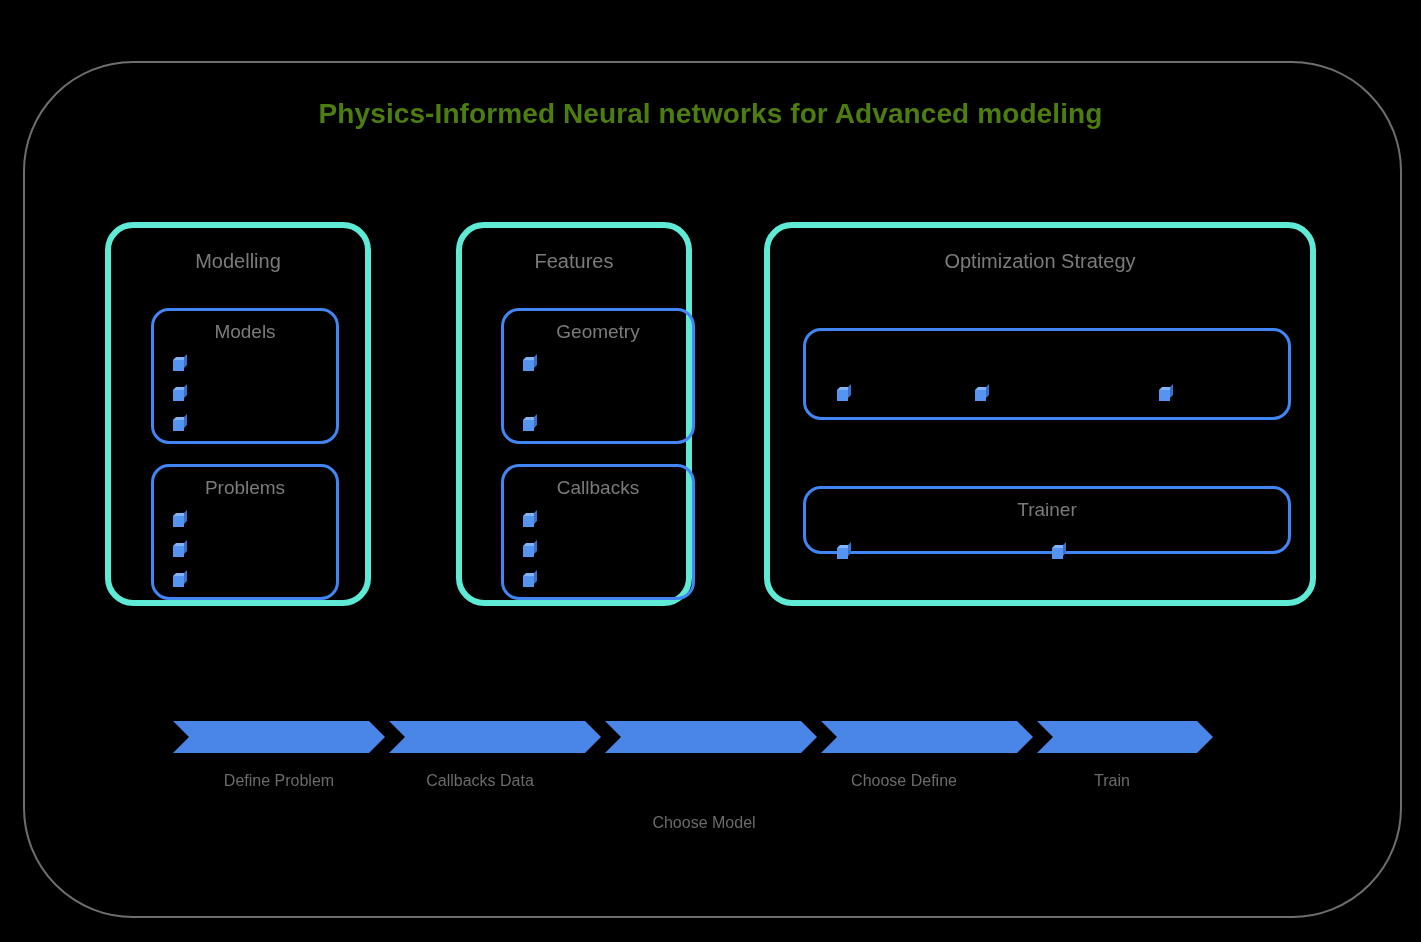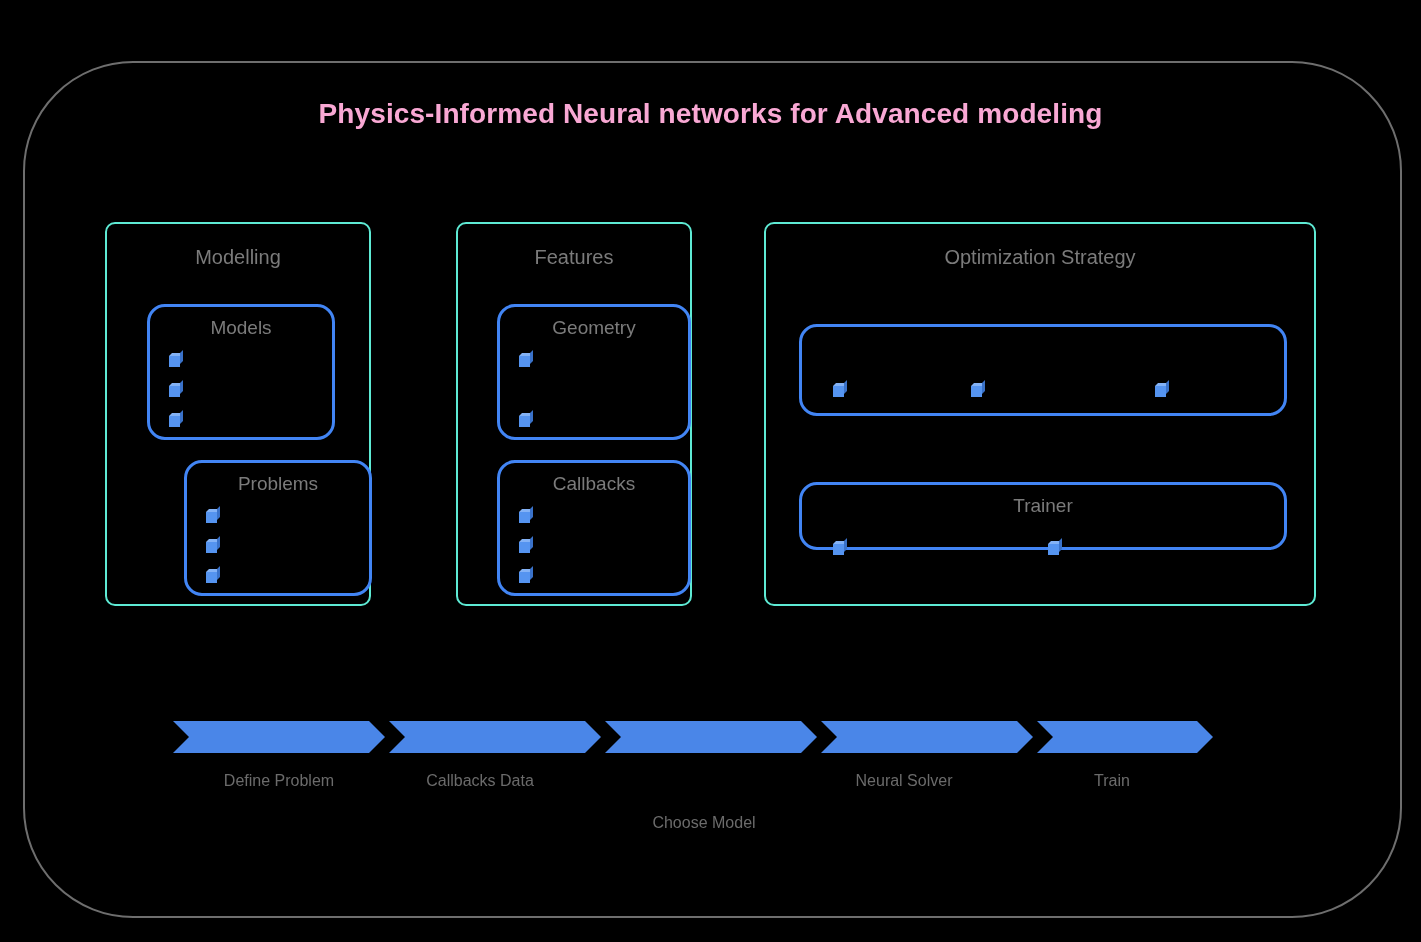--- a/index.html
+++ b/index.html
@@ -31,31 +31,31 @@
 
   
   .diagram-title {
     position: absolute;
     left: 0;
     top: 98px;
     width: 1421px;
     text-align: center;
     font-size: 28px;
     font-weight: bold;
-    color: #f9a8d4;
+    color: #4d7c0f;
     letter-spacing: 0.1px;
     white-space: nowrap;
   }
 
   
   .group-panel {
     position: absolute;
     box-sizing: border-box;
-    border: 2px solid #5eead4;
-    border-radius: 10px;
+    border: 6px solid #5eead4;
+    border-radius: 28px;
     background: transparent;
     padding-left: 20px;
   }
   .group-title {
     position: absolute;
     left: 0;
     width: 100%;
     top: 22px;
     text-align: center;
     font-size: 20px;
@@ -172,21 +172,21 @@
           <div class="face-top-poly"></div>
           <div class="face-side"></div>
       </div>
       <div class="cube" style="left:19px; top:106px;">
         <div class="face-front"></div>
           <div class="face-top-poly"></div>
           <div class="face-side"></div>
       </div>
     </div>
 
-    <div class="blue-box" style="left:40px; top:236px; width:188px; height:136px;margin-left:37px;">
+    <div class="blue-box" style="left:40px; top:236px; width:188px; height:136px;">
       <div class="blue-box-title">Problems</div>
       <div class="cube" style="left:19px; top:46px;">
         <div class="face-front"></div>
           <div class="face-top-poly"></div>
           <div class="face-side"></div>
       </div>
       <div class="cube" style="left:19px; top:76px;">
         <div class="face-front"></div>
           <div class="face-top-poly"></div>
           <div class="face-side"></div>
@@ -276,16 +276,16 @@
     <div class="chevron first" style="left:0px;   width:212px;"></div>
     <div class="chevron" style="left:216px; width:212px;"></div>
     <div class="chevron" style="left:432px; width:212px;"></div>
     <div class="chevron" style="left:648px; width:212px;"></div>
     <div class="chevron" style="left:864px; width:176px;"></div>
   </div>
 
   <div class="pipe-label" style="left:173px; width:212px;">Define Problem</div>
   <div class="pipe-label" style="left:374px; width:212px;">Callbacks Data</div>
   <div class="pipe-label" style="left:598px; width:212px;margin-top:42px;">Choose Model</div>
-  <div class="pipe-label" style="left:798px; width:212px;">Neural Solver</div>
+  <div class="pipe-label" style="left:798px; width:212px;">Choose Define</div>
   <div class="pipe-label" style="left:1006px; width:212px;">Train</div>
 
 </div>
 
 </body></html>

